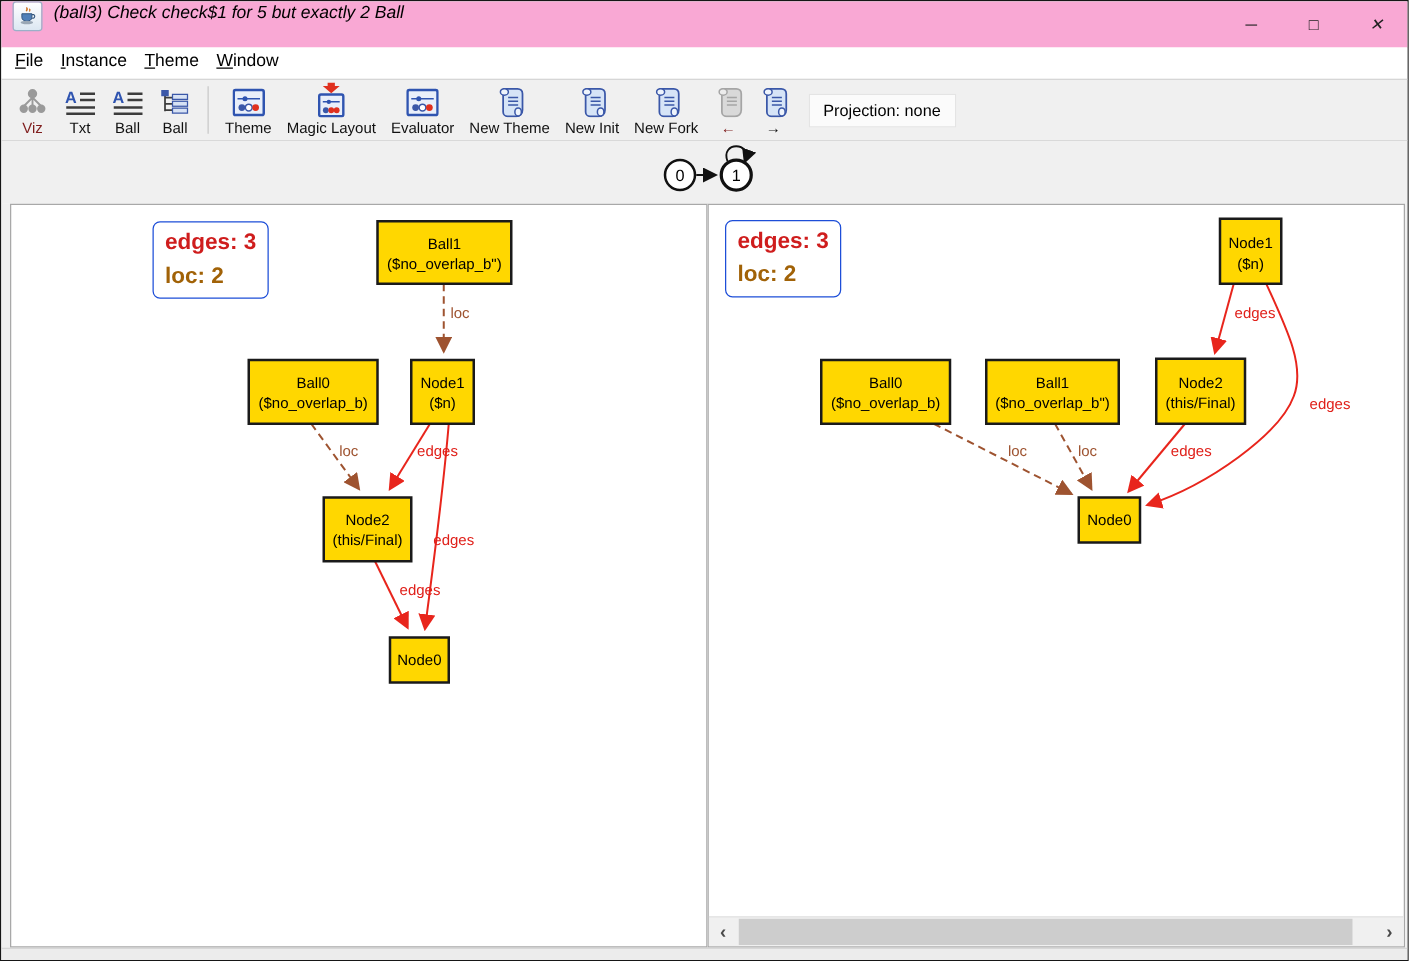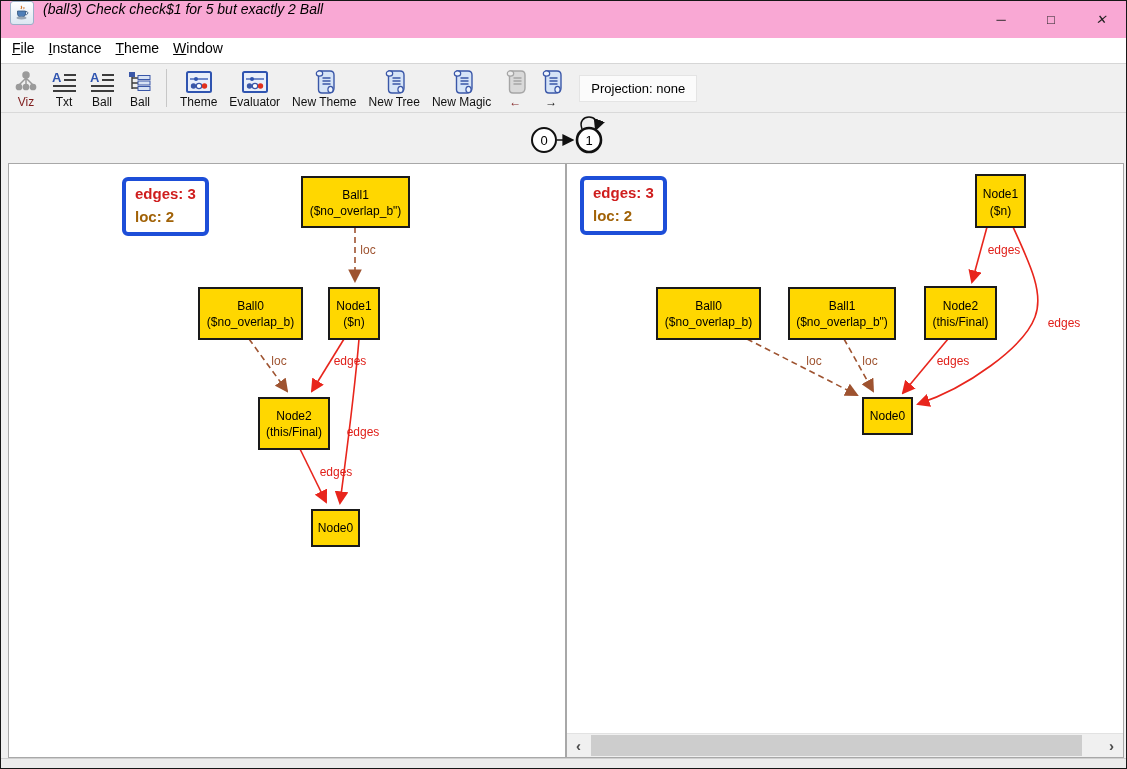--- a/index.html
+++ b/index.html
@@ -44,22 +44,22 @@
   .graph-svg text { font-size:12px; }
   .node { fill:#FFD700; stroke:#1a1a1a; stroke-width:2; }
   .nt { fill:#000; text-anchor:middle; }
   .e { fill:none; stroke-width:1.6; }
   .e.red { stroke:#e8251c; }
   .e.brown { stroke:#9e5330; stroke-dasharray:6,4; }
   .el { font-size:12.5px; text-anchor:middle; }
   .el.red { fill:#e0201a; }
   .el.brown { fill:#9e5330; }
 
-  .badge { position:absolute; left:113px; top:13px; border:4px solid #1d4ed8; border-radius:6px;
-           background:#fff; padding:2px 9px 4px; font-size:15px; font-weight:bold; line-height:1.5; }
+  .badge { position:absolute; left:113px; top:13px; border:1px solid #1d4ed8; border-radius:6px;
+           background:#fff; padding:2px 9px 4px; font-size:18px; font-weight:bold; line-height:1.5; }
   .panel.right .badge { left:13px; top:12px; }
   .b-edges { color:#cf1d1d; }
   .b-loc { color:#a16207; }
 
   
   .hscroll { position:absolute; left:0; right:0; bottom:0; height:23px; background:#f0f0f0;
              border-top:1px solid #e2e2e2; display:flex; }
   .hs-btn { width:23px; display:flex; align-items:center; justify-content:center;
             color:#4a4a4a; font-size:15px; font-weight:bold; }
   .hs-track { flex:1; position:relative; }
@@ -152,20 +152,34 @@
         <rect x="1" y="2" width="24" height="20" rx="1.5" fill="#e9effa" stroke="#2f54b0" stroke-width="2"></rect>
         <line x1="4" y1="9" x2="22" y2="9" stroke="#2f54b0" stroke-width="1.3"></line>
         <circle cx="10" cy="9" r="2" fill="#2f54b0"></circle>
         <circle cx="7.5" cy="16" r="2.7" fill="#3a57a8"></circle>
         <circle cx="13" cy="16" r="2.7" fill="#fff" stroke="#3a57a8" stroke-width="1.2"></circle>
         <circle cx="18.5" cy="16" r="2.7" fill="#e0301e"></circle>
       </svg>
       <span class="tb-label">Theme</span>
     </div>
 
+    <div class="tb-btn">
+      <svg width="26" height="29" viewBox="0 0 26 29">
+        <path d="M10 0 h6 v3 h4 l-7 6 -7 -6 h4 z" fill="#e0301e"></path>
+        <g transform="translate(0,9)">
+          <rect x="3" y="1" width="20" height="18" rx="1.5" fill="#e9effa" stroke="#2f54b0" stroke-width="2"></rect>
+          <line x1="6" y1="7" x2="20" y2="7" stroke="#2f54b0" stroke-width="1.2"></line>
+          <circle cx="11" cy="7" r="1.8" fill="#2f54b0"></circle>
+          <circle cx="8.5" cy="14" r="2.4" fill="#3a57a8"></circle>
+          <circle cx="13" cy="14" r="2.4" fill="#e0301e"></circle>
+          <circle cx="17.5" cy="14" r="2.4" fill="#e0301e"></circle>
+        </g>
+      </svg>
+      <span class="tb-label">Magic Layout</span>
+    </div>
 
     <div class="tb-btn">
       <svg width="26" height="24" viewBox="0 0 26 24">
         <rect x="1" y="2" width="24" height="20" rx="1.5" fill="#e9effa" stroke="#2f54b0" stroke-width="2"></rect>
         <line x1="4" y1="9" x2="22" y2="9" stroke="#2f54b0" stroke-width="1.3"></line>
         <circle cx="10" cy="9" r="2" fill="#2f54b0"></circle>
         <circle cx="7.5" cy="16" r="2.7" fill="#3a57a8"></circle>
         <circle cx="13" cy="16" r="2.7" fill="#fff" stroke="#3a57a8" stroke-width="1.2"></circle>
         <circle cx="18.5" cy="16" r="2.7" fill="#e0301e"></circle>
       </svg>
@@ -183,31 +197,31 @@
       <span class="tb-label">New Theme</span>
     </div>
 
     <div class="tb-btn">
       <svg width="24" height="26" viewBox="0 0 24 26">
         <path d="M7 3 L18 3 C20.5 3 22 4.8 22 7 L22 20 C22 23 20 25 17 25 L10 25 C8 25 6.5 23.5 6.5 21.5 L6.5 8 Z" fill="#d6e4f7" stroke="#3a57a8" stroke-width="1.4"></path>
         <ellipse cx="7.5" cy="5.5" rx="3.2" ry="2.6" fill="#eef4fc" stroke="#3a57a8" stroke-width="1.2"></ellipse>
         <path d="M10.5 10 h8 M10.5 13 h8 M10.5 16 h8" stroke="#3a57a8" stroke-width="1.3"></path>
         <ellipse cx="18.5" cy="21.5" rx="2.6" ry="3.2" fill="#eef4fc" stroke="#3a57a8" stroke-width="1.2"></ellipse>
       </svg>
-      <span class="tb-label">New Tree</span>
+      <span class="tb-label">New Init</span>
     </div>
 
     <div class="tb-btn">
       <svg width="24" height="26" viewBox="0 0 24 26">
         <path d="M7 3 L18 3 C20.5 3 22 4.8 22 7 L22 20 C22 23 20 25 17 25 L10 25 C8 25 6.5 23.5 6.5 21.5 L6.5 8 Z" fill="#d6e4f7" stroke="#3a57a8" stroke-width="1.4"></path>
         <ellipse cx="7.5" cy="5.5" rx="3.2" ry="2.6" fill="#eef4fc" stroke="#3a57a8" stroke-width="1.2"></ellipse>
         <path d="M10.5 10 h8 M10.5 13 h8 M10.5 16 h8" stroke="#3a57a8" stroke-width="1.3"></path>
         <ellipse cx="18.5" cy="21.5" rx="2.6" ry="3.2" fill="#eef4fc" stroke="#3a57a8" stroke-width="1.2"></ellipse>
       </svg>
-      <span class="tb-label">New Magic</span>
+      <span class="tb-label">New Fork</span>
     </div>
 
     <div class="tb-btn disabled">
       <svg width="24" height="26" viewBox="0 0 24 26">
         <path d="M7 3 L18 3 C20.5 3 22 4.8 22 7 L22 20 C22 23 20 25 17 25 L10 25 C8 25 6.5 23.5 6.5 21.5 L6.5 8 Z" fill="#d9d9d9" stroke="#a5a5a5" stroke-width="1.4"></path>
         <ellipse cx="7.5" cy="5.5" rx="3.2" ry="2.6" fill="#ececec" stroke="#a5a5a5" stroke-width="1.2"></ellipse>
         <path d="M10.5 10 h8 M10.5 13 h8 M10.5 16 h8" stroke="#a5a5a5" stroke-width="1.3"></path>
       </svg>
       <span class="tb-label">←</span>
     </div>

